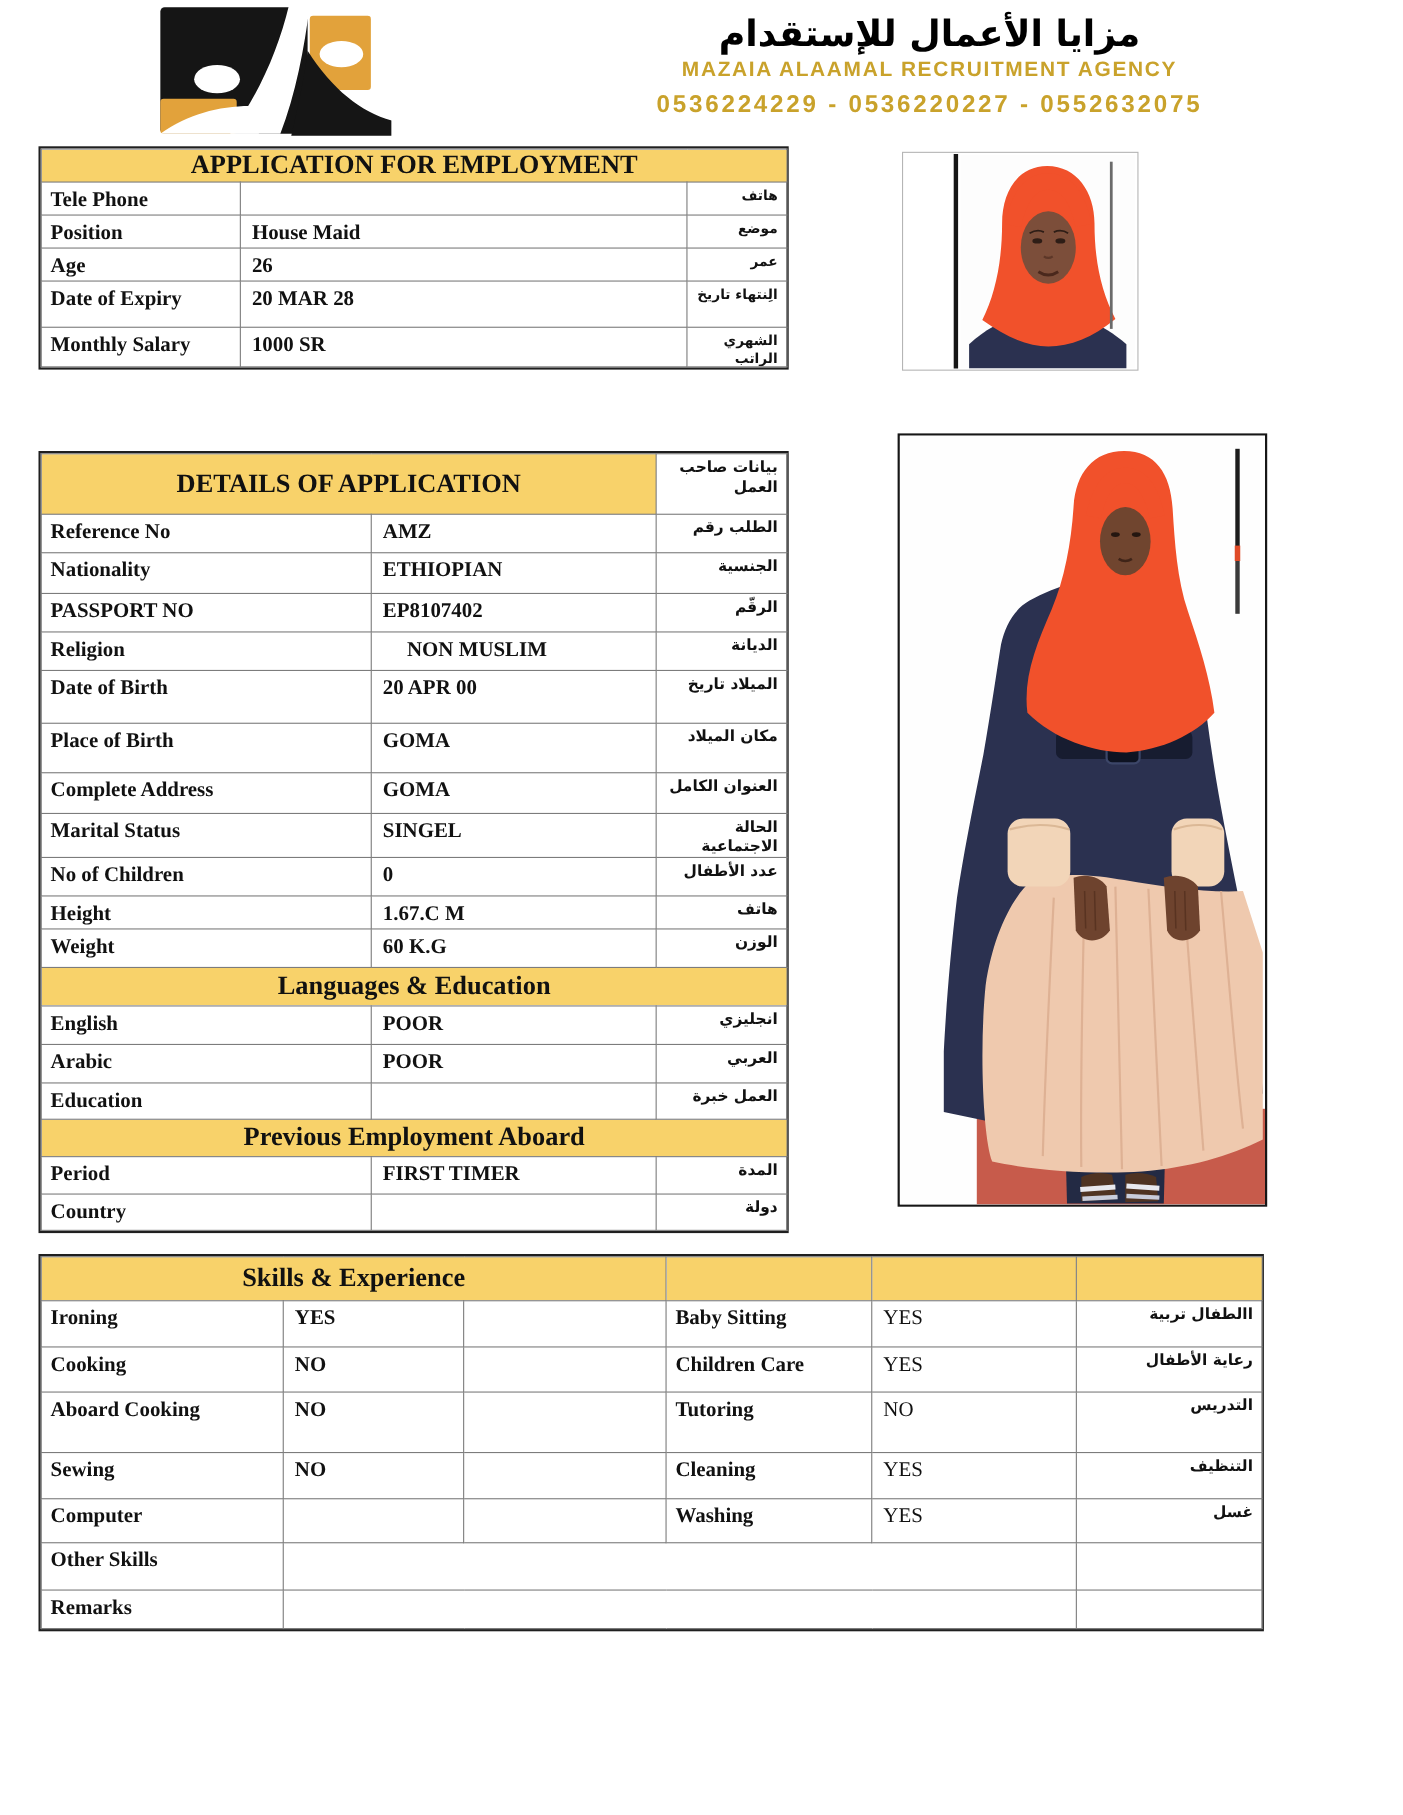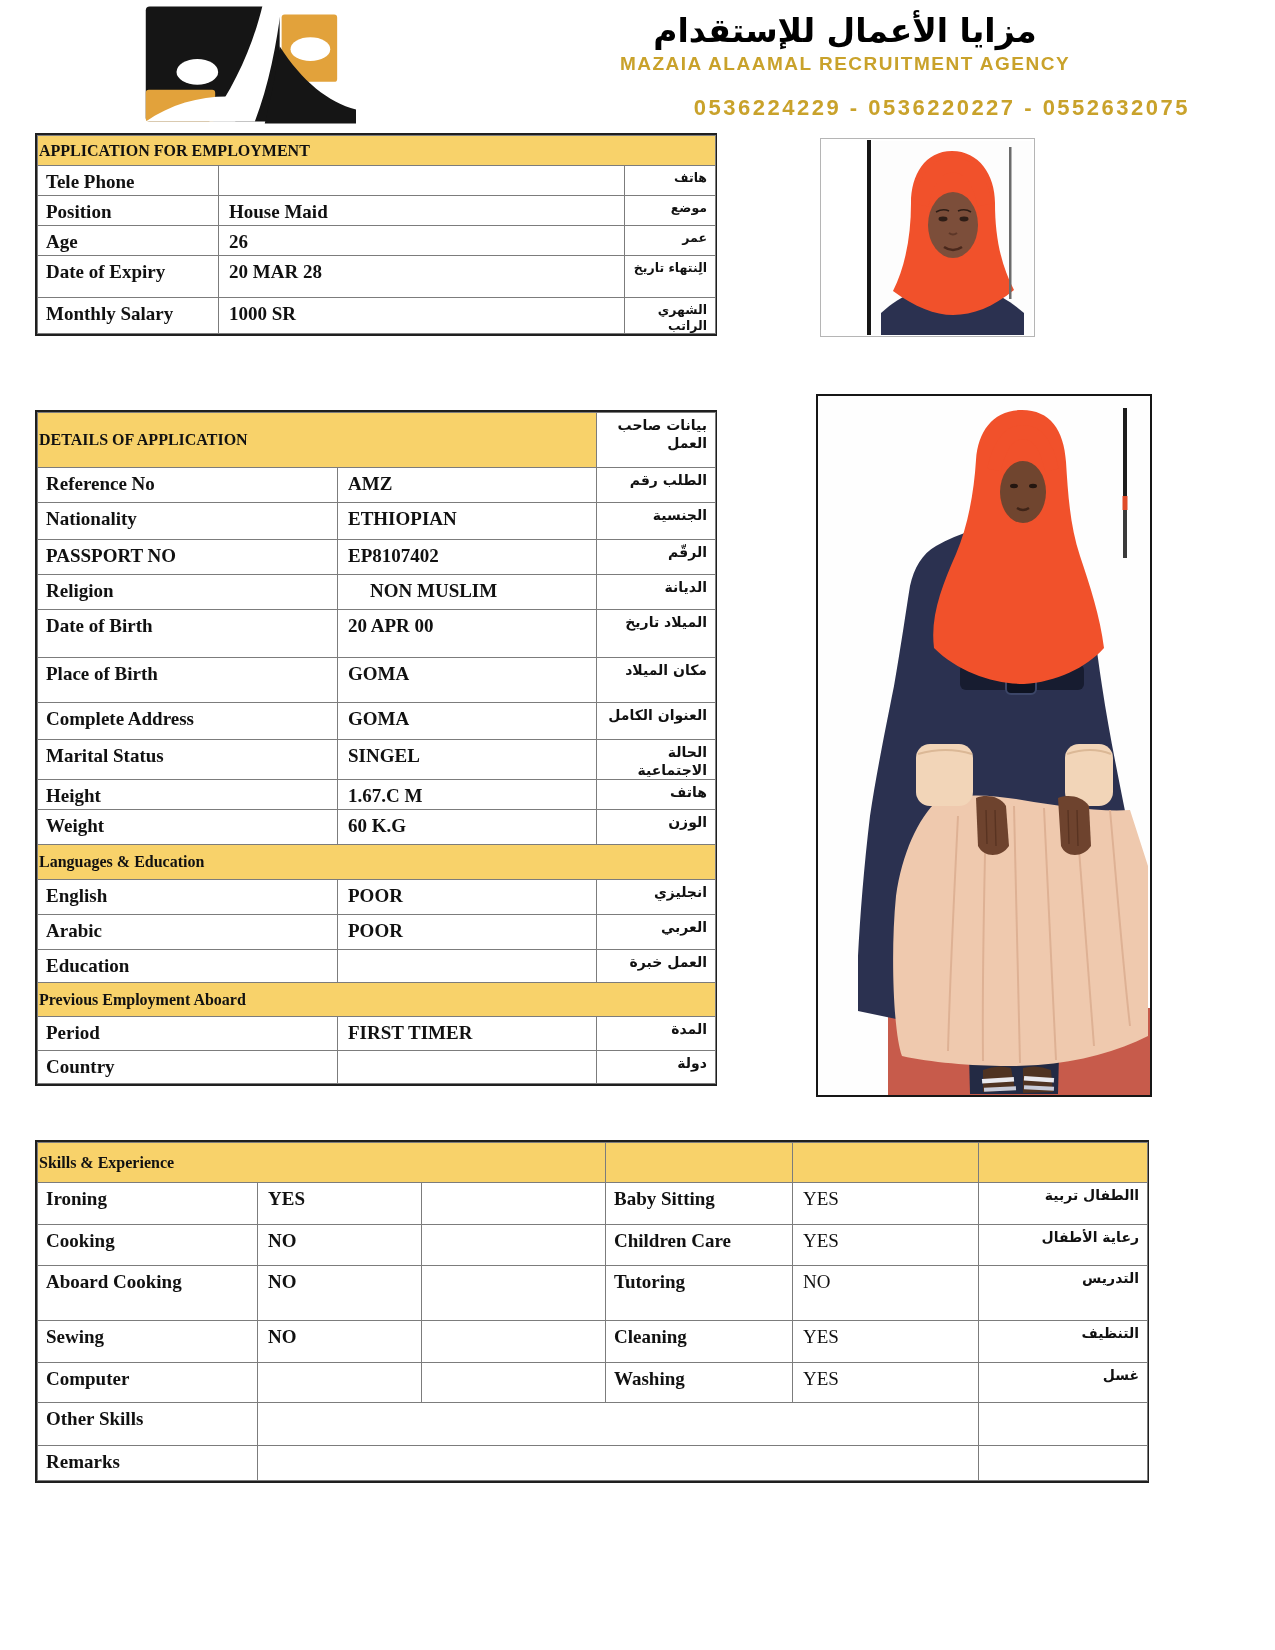--- a/index.html
+++ b/index.html
@@ -5,32 +5,32 @@
   html,body{margin:0;padding:0;}
   body{
     width:1275px;height:1650px;position:relative;background:#ffffff;
     font-family:"Liberation Serif", serif;color:#111;
   }
   .abs{position:absolute;}
   table{border-collapse:collapse;table-layout:fixed;width:100%;}
   td{border:1px solid #7c7c7c;overflow:hidden;white-space:nowrap;}
   .tbl{position:absolute;border:2px solid #1f1f1f;background:#fff;}
   .yellow{background:#F8D26A;}
-  .title-cell{text-align:left;font-weight:bold;font-size:16px;font-family:"Liberation Serif",serif;margin-left:32px;}
+  .title-cell{text-align:center;font-weight:bold;font-size:24px;font-family:"Liberation Serif",serif;margin-left:32px;}
   .lbl{font-weight:bold;font-size:19px;padding:5px 2px 0 8px;vertical-align:top;}
   .val{font-weight:bold;font-size:19px;padding:5px 2px 2px 10px;vertical-align:top;}
   .val-reg{font-weight:normal;font-size:20px;padding:0 2px 4px 10px;vertical-align:bottom;}
   .ar{font-family:"DejaVu Sans",sans-serif;font-weight:bold;font-size:14px;
       direction:rtl;text-align:right;padding:4px 8px 0 2px;vertical-align:top;white-space:normal;line-height:1.25;}
   .ar-sm{font-size:12.5px;}
   
   .gold-block{left:500px;top:12px;width:690px;text-align:center;}
   .agency-ar{font-family:"DejaVu Sans",sans-serif;direction:rtl;font-size:33px;font-weight:bold;color:#000000;line-height:1.15;}
   .agency-en{font-family:"Liberation Sans",sans-serif;font-size:19px;font-weight:bold;color:#C9A22B;letter-spacing:1.5px;margin-top:3px;}
-  .agency-ph{font-family:"Liberation Sans",sans-serif;font-size:22px;font-weight:bold;color:#C9A22B;letter-spacing:2.5px;margin-top:20px;text-align:right;}
+  .agency-ph{font-family:"Liberation Sans",sans-serif;font-size:22px;font-weight:bold;color:#C9A22B;letter-spacing:2.5px;margin-top:7px;}
   
   .portrait-box{left:820px;top:138px;width:215px;height:199px;border:1px solid #b5b5b5;background:#fff;box-sizing:border-box;}
   .portrait-divider{position:absolute;left:46px;top:1px;width:4px;height:195px;background:#161616;}
   .portrait-img{position:absolute;left:52px;top:2px;width:159px;height:194px;}
   .body-photo-box{left:816px;top:394px;width:332px;height:699px;border:2px solid #161616;background:#fff;box-sizing:content-box;}
 </style>
 </head>
 <body>
 
 <div class="abs" style="left:118px;top:4px;width:238px;height:120px;">
@@ -158,20 +158,25 @@
     <tr style="height:37px">
       <td class="lbl">Complete Address</td>
       <td class="val">GOMA</td>
       <td class="ar">العنوان الكامل</td>
     </tr>
     <tr style="height:35px">
       <td class="lbl">Marital Status</td>
       <td class="val">SINGEL</td>
       <td class="ar">الحالة الاجتماعية</td>
     </tr>
+    <tr style="height:35px">
+      <td class="lbl">No of Children</td>
+      <td class="val">0</td>
+      <td class="ar">عدد الأطفال</td>
+    </tr>
     <tr style="height:22px">
       <td class="lbl">Height</td>
       <td class="val">1.67.C M</td>
       <td class="ar">هاتف</td>
     </tr>
     <tr style="height:35px">
       <td class="lbl">Weight</td>
       <td class="val">60 K.G</td>
       <td class="ar">الوزن</td>
     </tr>

